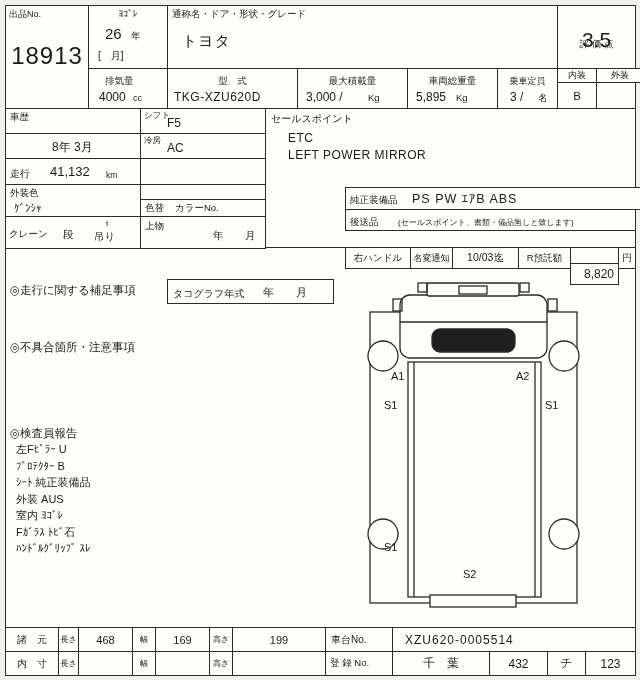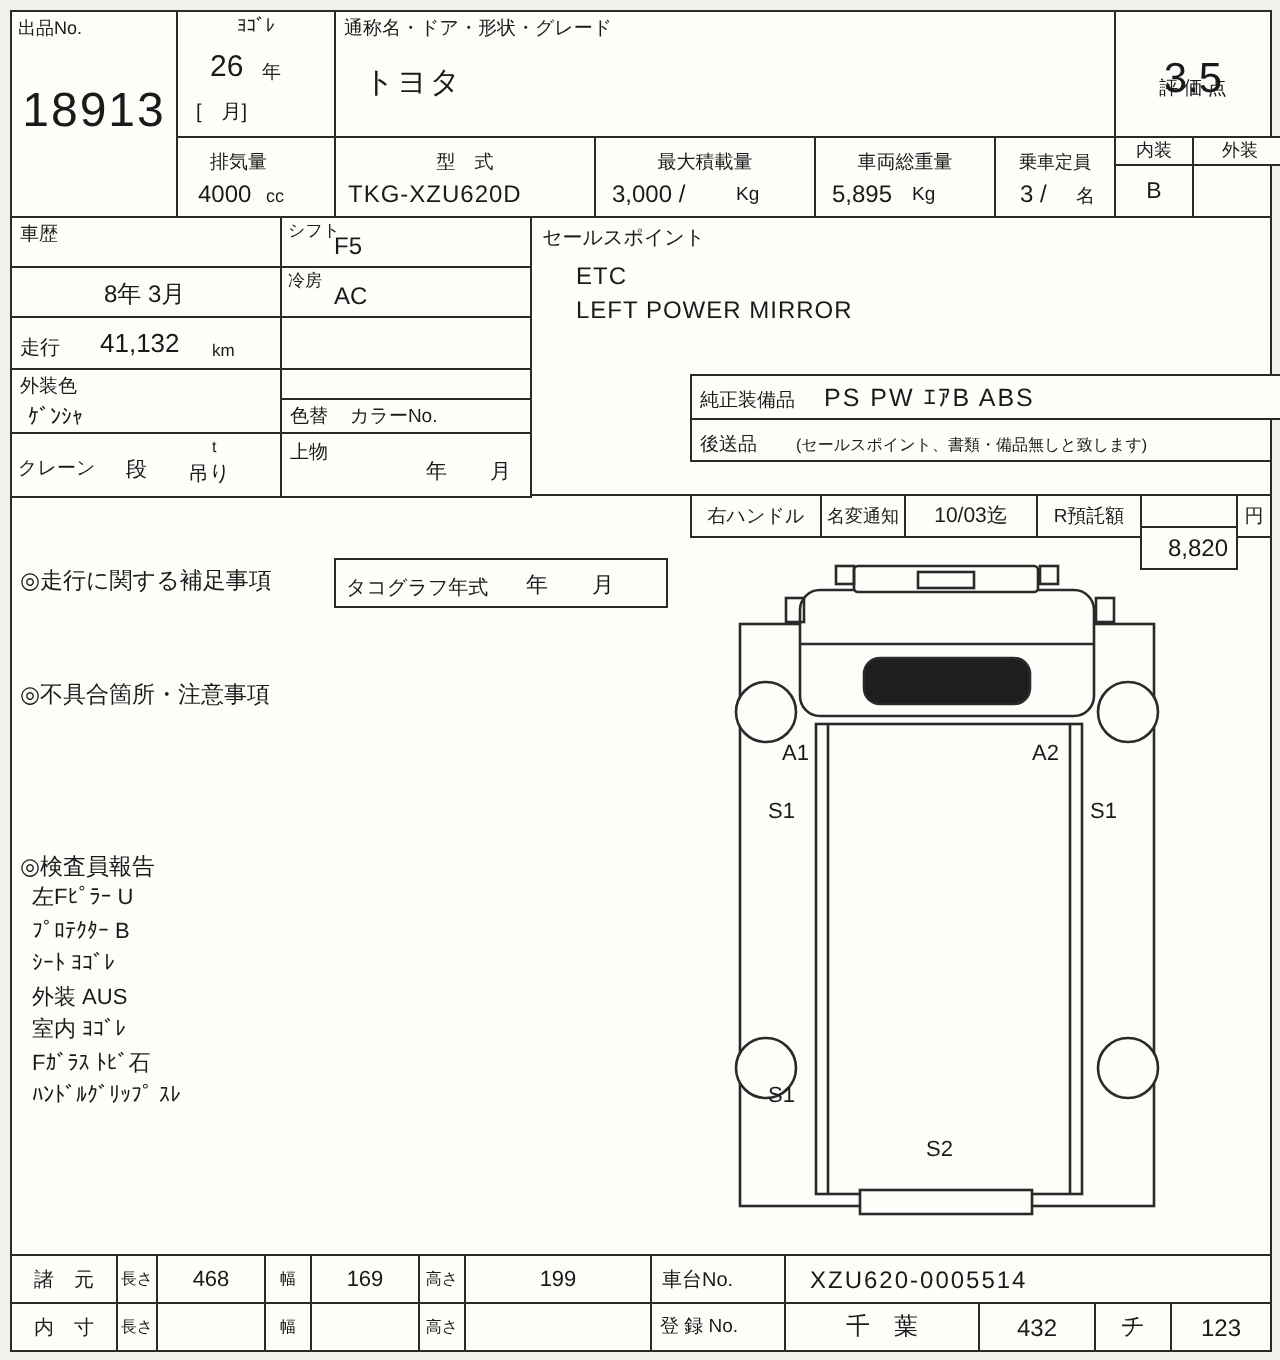--- a/index.html
+++ b/index.html
@@ -170,21 +170,21 @@
     <span class="t" style="left:5px;top:7px;font-size:10px;">タコグラフ年式</span>
     <span class="t" style="left:95px;top:5px;font-size:11px;">年　　月</span>
   </div>
 
   <span class="t" style="left:10px;top:340px;font-size:11.5px;">◎不具合箇所・注意事項</span>
   <span class="t" style="left:10px;top:426px;font-size:11.5px;">◎検査員報告</span>
 
   <div class="box" style="left:16px;top:441px;font-size:11px;line-height:16.5px;">
     <div>左Fﾋﾟﾗｰ U</div>
     <div>ﾌﾟﾛﾃｸﾀｰ B</div>
-    <div>ｼｰﾄ ﾖｺﾞﾚ</div>
+    <div>ｼｰﾄ 純正装備品</div>
     <div>外装 AUS</div>
     <div>室内 ﾖｺﾞﾚ</div>
     <div>Fｶﾞﾗｽ ﾄﾋﾞ石</div>
     <div>ﾊﾝﾄﾞﾙｸﾞﾘｯﾌﾟ ｽﾚ</div>
   </div>
 
   <svg style="position:absolute;left:360px;top:272px;" width="230" height="346" viewBox="0 0 230 346">
     <g fill="none" stroke="#2a2a2a" stroke-width="1.3">
       <rect x="10" y="40" width="207" height="291"></rect>
       <rect x="48" y="90" width="133" height="235"></rect>

